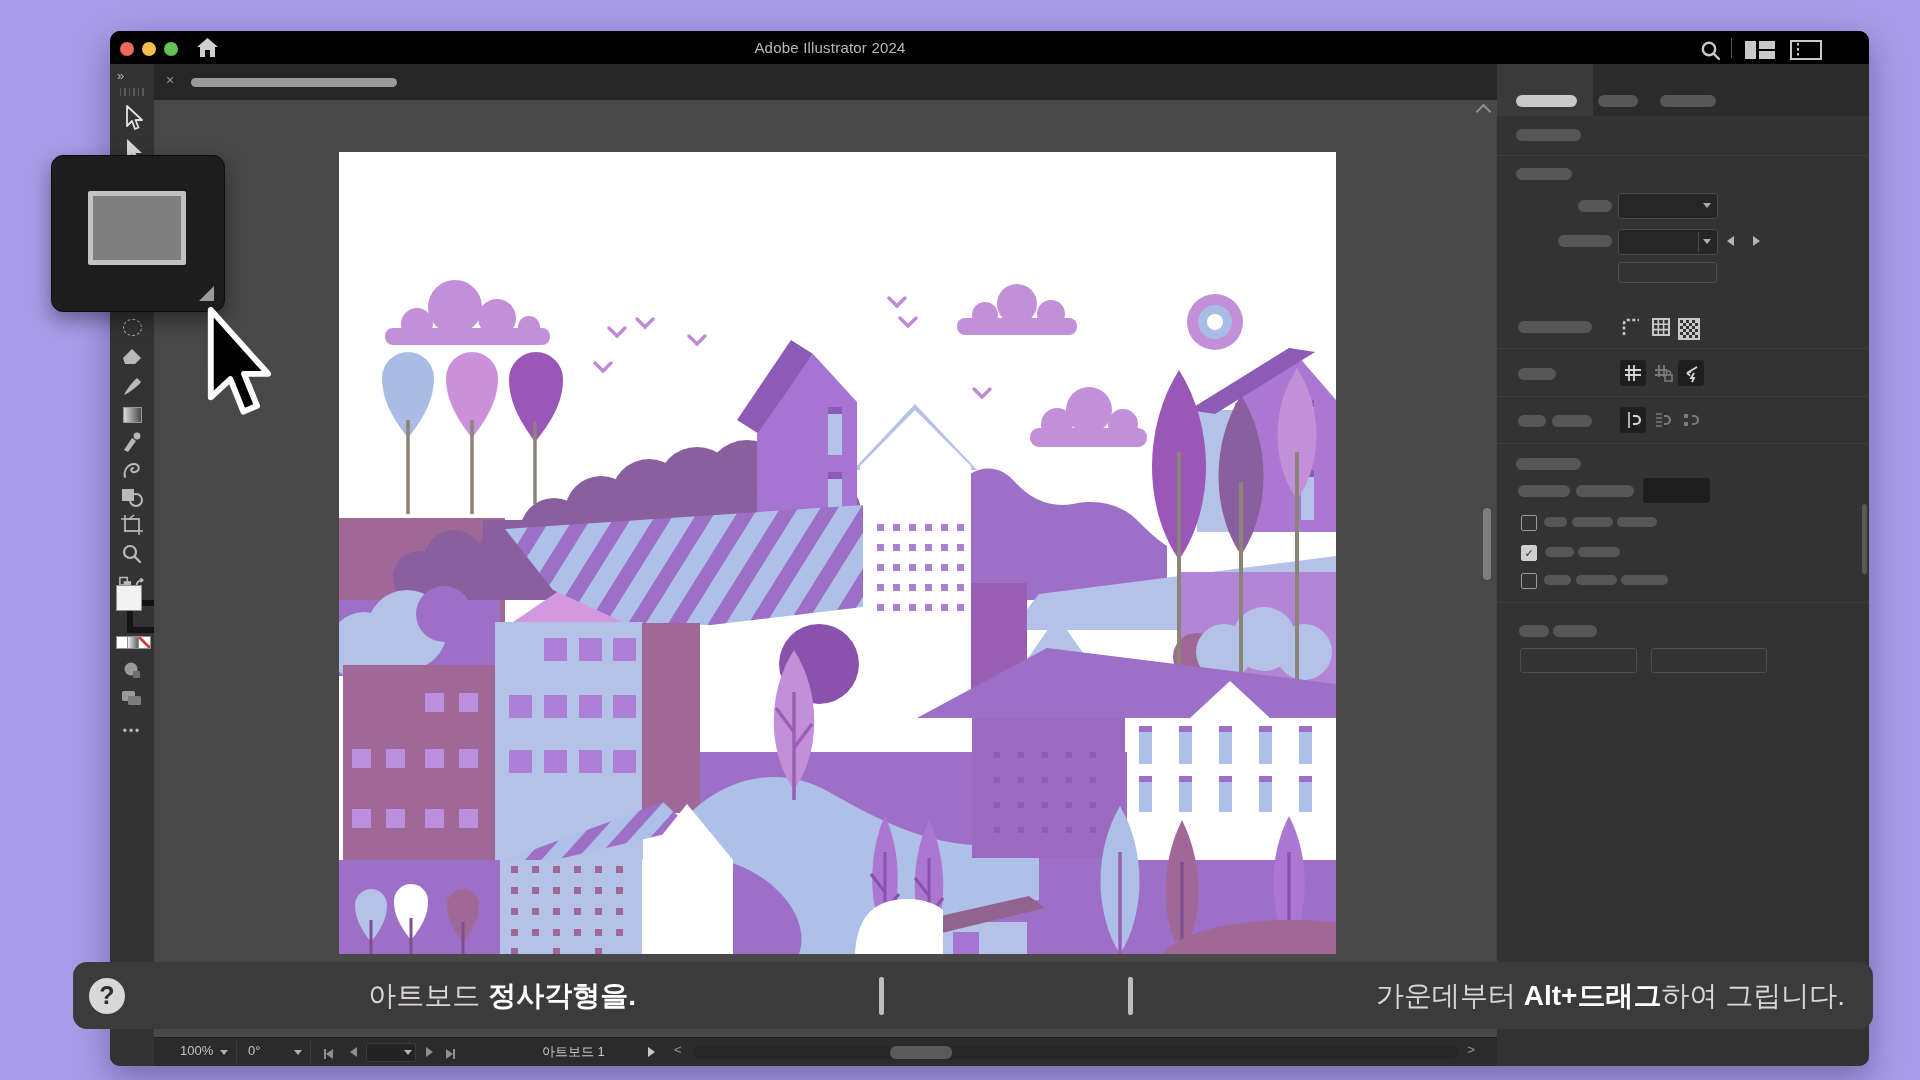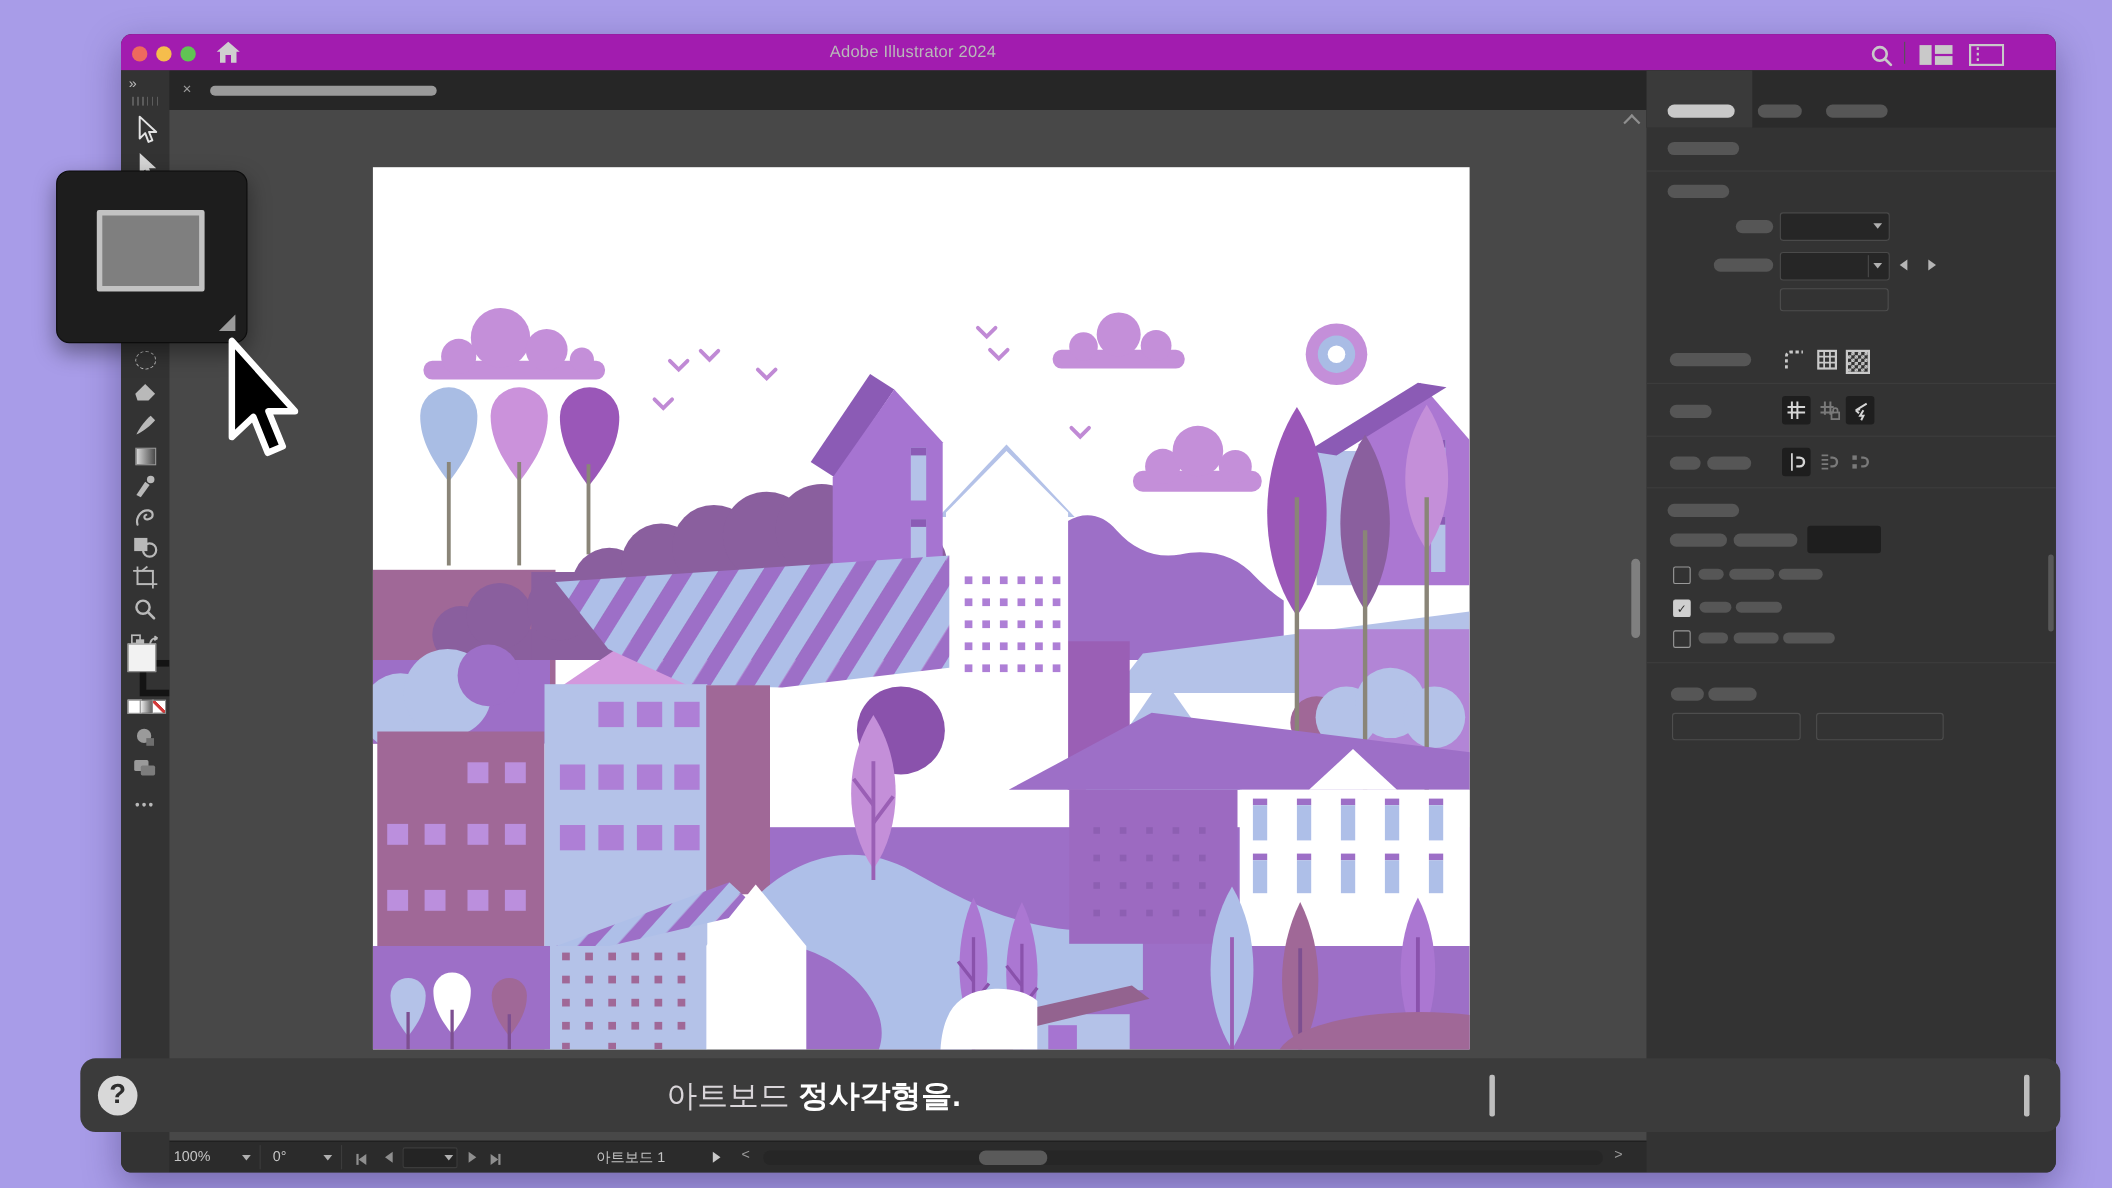--- a/index.html
+++ b/index.html
@@ -2,21 +2,21 @@
 <html><head>
 <meta charset="utf-8">
 <style>
   html,body{margin:0;padding:0;background:#8f84cf;}
   #stage{position:relative;width:1920px;height:1080px;overflow:hidden;
          background:#a89ce8;font-family:"Liberation Sans","DejaVu Sans",sans-serif;}
   .abs{position:absolute;}
   
   #win{position:absolute;left:110px;top:31px;width:1759px;height:1035px;background:#333;
        border-radius:10px;box-shadow:0 12px 34px rgba(20,10,60,.35);overflow:hidden;}
-  #titlebar{position:absolute;left:0;top:0;right:0;height:33px;background:#a21caf;}
+  #titlebar{position:absolute;left:0;top:0;right:0;height:33px;background:#000000;}
   .light{position:absolute;top:11px;width:14px;height:14px;border-radius:50%;}
   #win-title{position:absolute;left:60px;top:8px;width:1320px;text-align:center;
              color:#b9b9b9;font-size:15px;letter-spacing:.2px;}
   
   #rail{position:absolute;left:0;top:33px;bottom:0;width:44px;background:#333;}
   .tool{position:absolute;left:8px;width:28px;height:26px;display:flex;align-items:center;justify-content:center;}
   .tool svg{display:block;}
   
   #centercol{position:absolute;left:44px;top:33px;right:372px;bottom:0;}
   #tabstrip{position:absolute;left:0;top:0;right:0;height:36px;background:#262626;}
@@ -540,21 +540,21 @@
             <path d="M516,802 C518,770 530,752 556,748 C580,744 598,752 604,758 L604,802 Z" fill="#ffffff"></path>
             <ellipse cx="952" cy="810" rx="130" ry="42" fill="#a06897"></ellipse>
           </svg>
         </div>
 
         <div class="abs" style="right:8px;top:6px;width:9px;height:9px;border-right:2px solid #8f8f8f;border-top:2px solid #8f8f8f;transform:rotate(-45deg);"></div>
         <div class="abs" style="right:6px;top:408px;width:8px;height:72px;border-radius:4px;background:#7f7f7f;"></div>
       </div>
 
       <div id="statusbar">
-        <span class="sb" style="left:4px;">100%</span>
+        <span class="sb" style="left:26px;">100%</span>
         <span class="sb chev" style="left:66px;top:12px;"></span>
         <span class="abs" style="left:82px;top:3px;width:1px;height:22px;background:#3c3c3c;"></span>
         <span class="sb" style="left:94px;">0°</span>
         <span class="sb chev" style="left:140px;top:12px;"></span>
         <span class="abs" style="left:156px;top:3px;width:1px;height:22px;background:#3c3c3c;"></span>
         <span class="sb" style="left:170px;top:9px;"><span class="vbar"></span><span class="tri-l"></span></span>
         <span class="sb tri-l" style="left:196px;top:9px;"></span>
         <span class="abs" style="left:212px;top:5px;width:48px;height:17px;background:#242424;border:1px solid #3c3c3c;border-radius:2px;">
             <span class="chev" style="position:absolute;right:3px;top:6px;"></span>
           </span>
@@ -687,15 +687,16 @@
 
   <svg id="cursor" width="80" height="120" viewBox="0 0 60 92">
     <polygon points="3,3 3,70 18,56 28,81 38.5,76.5 28.5,52 47,52" fill="#000" stroke="#fff" stroke-width="4.5" stroke-linejoin="round"></polygon>
   </svg>
 
   <div id="toast">
     <span id="help-badge">?</span>
     <span><span>아트보드 </span><b>정사각형을.</b></span>
     <span class="tdiv"></span>
     <span class="tdiv"></span>
+    <span><span>가운데부터 </span><b>Alt+드래그</b><span>하여 그립니다.</span></span>
   </div>
 
 </div>
 
 </body></html>

